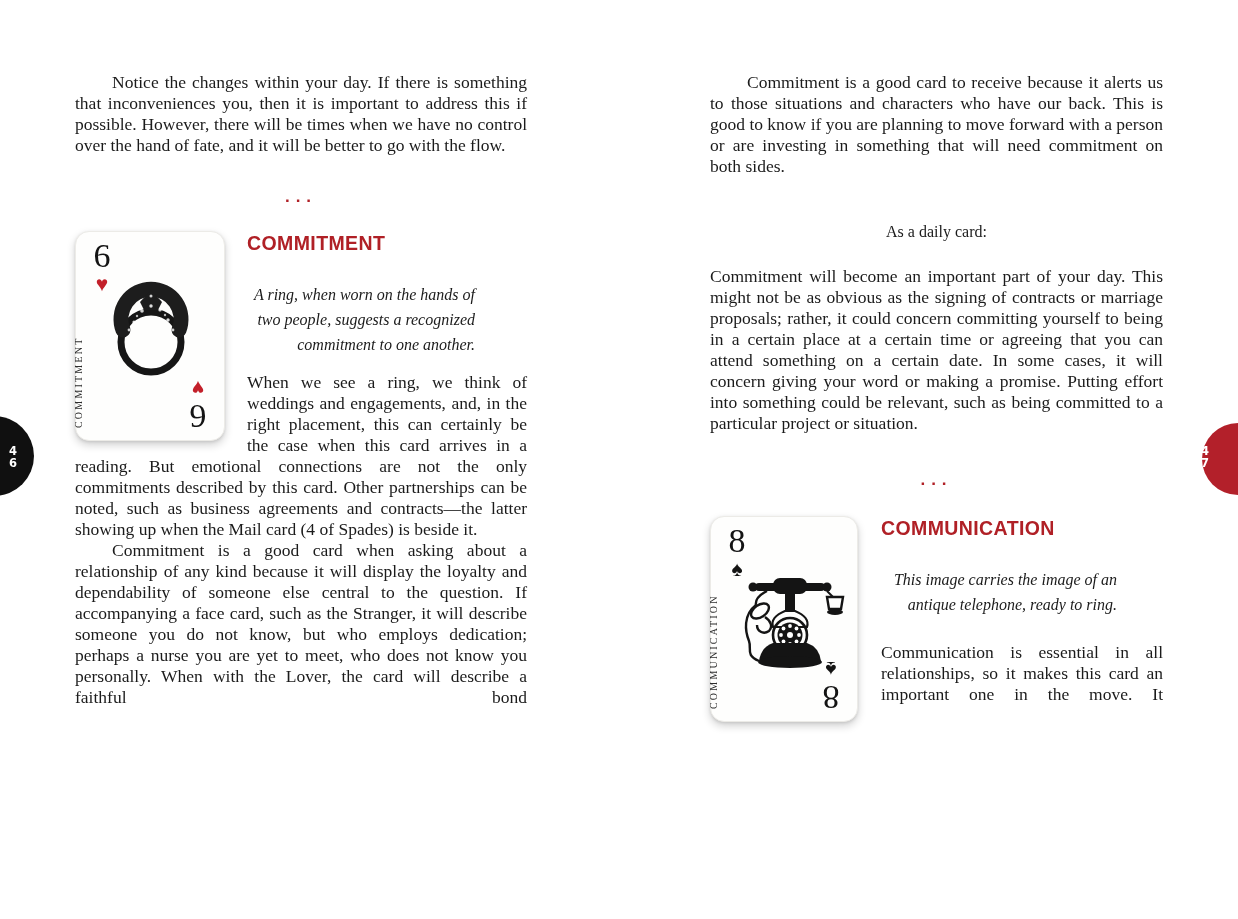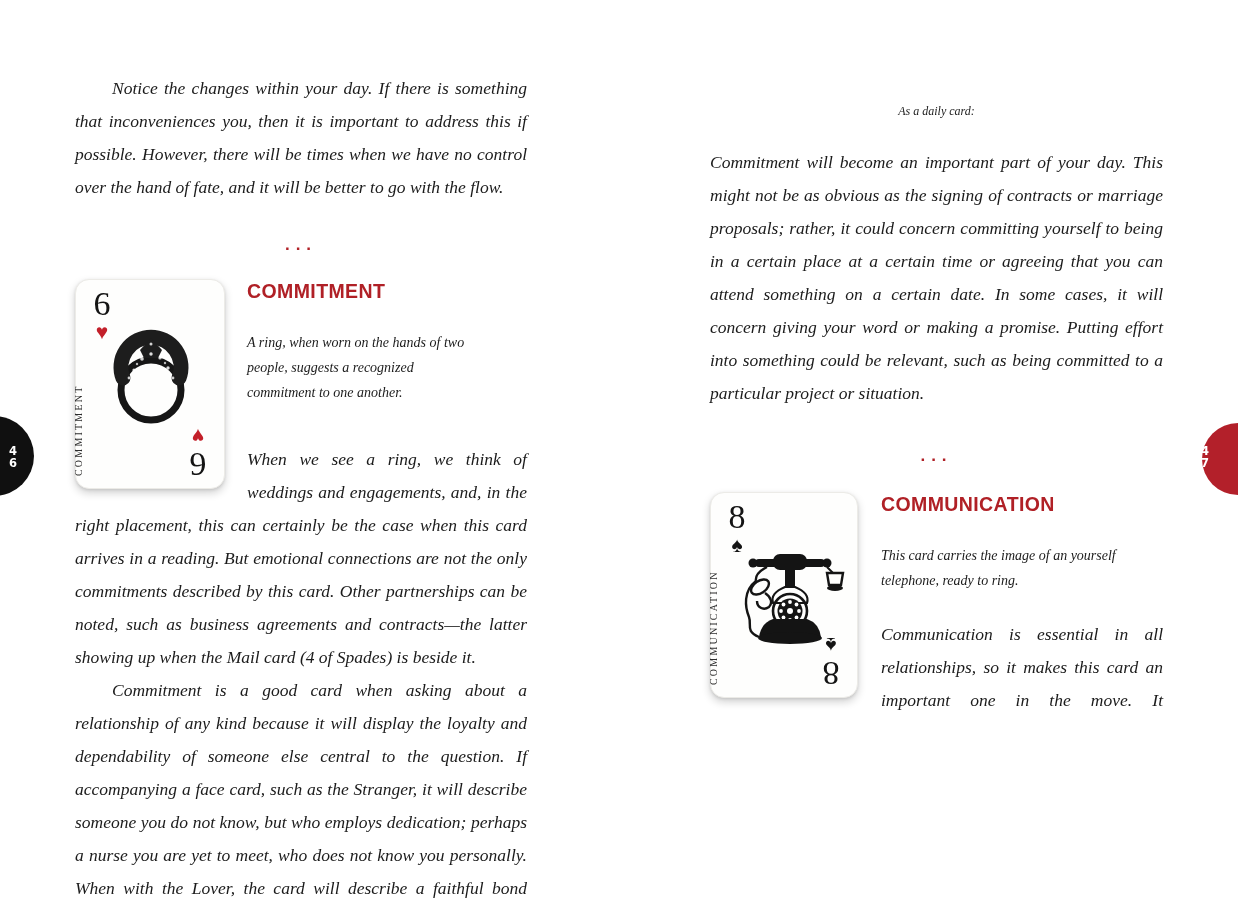--- a/index.html
+++ b/index.html
@@ -4,60 +4,59 @@
 <style>
   * { margin: 0; padding: 0; box-sizing: border-box; }
   html, body { width: 1238px; height: 919px; background: #ffffff; overflow: hidden; }
   body { position: relative; font-family: "Liberation Serif", serif; color: #1b1b1b; }
 
   .page-col { position: absolute; top: 72px; }
   .col-left  { left: 75px;  width: 452px; }
   .col-right { left: 710px; width: 453px; }
 
   p.body {
-    font-size: 17.5px; line-height: 33px;
+    font-size: 17.5px; line-height: 21px;
     text-align: justify;
-    font-style: italic;
   }
   p.indent { text-indent: 37px; }
   p.cont-next { text-align-last: justify; }
 
   .separator {
     text-align: center;
     color: var(--accent, #b02026);
     font-family: "Liberation Sans", sans-serif;
     font-weight: bold;
     font-size: 17px; line-height: 20px; letter-spacing: 6px;
     margin-top: 31px;
   }
   .col-right .separator { margin-top: 36px; }
 
   .daily-heading {
-    text-align: center; font-style: italic;
-    font-size: 12px; line-height: 25px;
-    margin-top: 27px; margin-bottom: 22px;
+    text-align: center; 
+    font-size: 16px; line-height: 25px;
+    margin-top: 42px; margin-bottom: 22px;
   }
 
   .card-section { margin-top: 24px; }
   .col-right .card-section { margin-top: 26px; }
 
   h2.section-title {
     font-family: "Liberation Sans", sans-serif;
     font-weight: bold; color: var(--accent, #b02026);
     font-size: 19.5px; line-height: 24px; letter-spacing: 0.4px;
   }
 
   p.quote {
-    font-style: italic; font-size: 14px; line-height: 25px;
-    margin-top: 27px; text-align: left;
+    font-style: italic; font-size: 16px; line-height: 25px;
+    margin-top: 27px; text-align: right;
   }
   .col-left  p.quote { padding-right: 52px; }
   .col-right p.quote { padding-right: 46px; }
 
-  p.after-quote { margin-top: 38px; }
+  p.after-quote { margin-top: 15px; }
   .col-right p.after-quote { margin-top: 25px; }
 
   
   .pcard {
     float: left; position: relative;
     background: #fefefd;
     border: 1px solid #ecebe7;
     border-radius: 14px;
     box-shadow: 0 4px 9px rgba(0,0,0,0.18), 0 1px 3px rgba(0,0,0,0.10);
   }
@@ -139,20 +138,21 @@
 
     <h2 class="section-title">COMMITMENT</h2>
     <p class="quote">A ring, when worn on the hands of two people, suggests a recognized commitment to one another.</p>
     <p class="body after-quote">When we see a ring, we think of weddings and engagements, and, in the right placement, this can certainly be the case when this card arrives in a reading. But emotional connections are not the only commitments described by this card. Other partnerships can be noted, such as business agreements and contracts—the latter showing up when the Mail card (4 of Spades) is beside it.</p>
     <p class="body indent cont-next">Commitment is a good card when asking about a relationship of any kind because it will display the loyalty and dependability of someone else central to the question. If accompanying a face card, such as the Stranger, it will describe someone you do not know, but who employs dedication; perhaps a nurse you are yet to meet, who does not know you personally. When with the Lover, the card will describe a faithful bond</p>
   </div>
 </div>
 
 <div class="page-col col-right">
 
+  <p class="body indent">Commitment is a good card to receive because it alerts us to those situations and characters who have our back. This is good to know if you are planning to move forward with a person or are investing in something that will need commitment on both sides.</p>
 
   <div class="daily-heading">As a daily card:</div>
 
   <p class="body">Commitment will become an important part of your day. This might not be as obvious as the signing of contracts or marriage proposals; rather, it could concern committing yourself to being in a certain place at a certain time or agreeing that you can attend something on a certain date. In some cases, it will concern giving your word or making a promise. Putting effort into something could be relevant, such as being committed to a particular project or situation.</p>
 
   <div class="separator">...</div>
 
   <div class="card-section">
 
     <div class="pcard pcard-right">
@@ -198,21 +198,21 @@
         <ellipse cx="61" cy="97" rx="32" ry="6" fill="#141414"></ellipse>
       </svg>
 
       <div class="corner corner-bottom">
         <span class="rank">8</span>
         <span class="suit suit-spade">♠</span>
       </div>
     </div>
 
     <h2 class="section-title">COMMUNICATION</h2>
-    <p class="quote">This card carries the image of an yourself telephone, ready to ring.</p>
+    <p class="quote">This image carries the image of an antique telephone, ready to ring.</p>
     <p class="body after-quote cont-next">Communication is essential in all relationships, so it makes this card an important one in the move. It</p>
   </div>
 </div>
 
 <div class="badge-circle badge-black"></div>
 <div class="badge-digits digits-left">
   <span>4</span>
   <span>6</span>
 </div>
 

